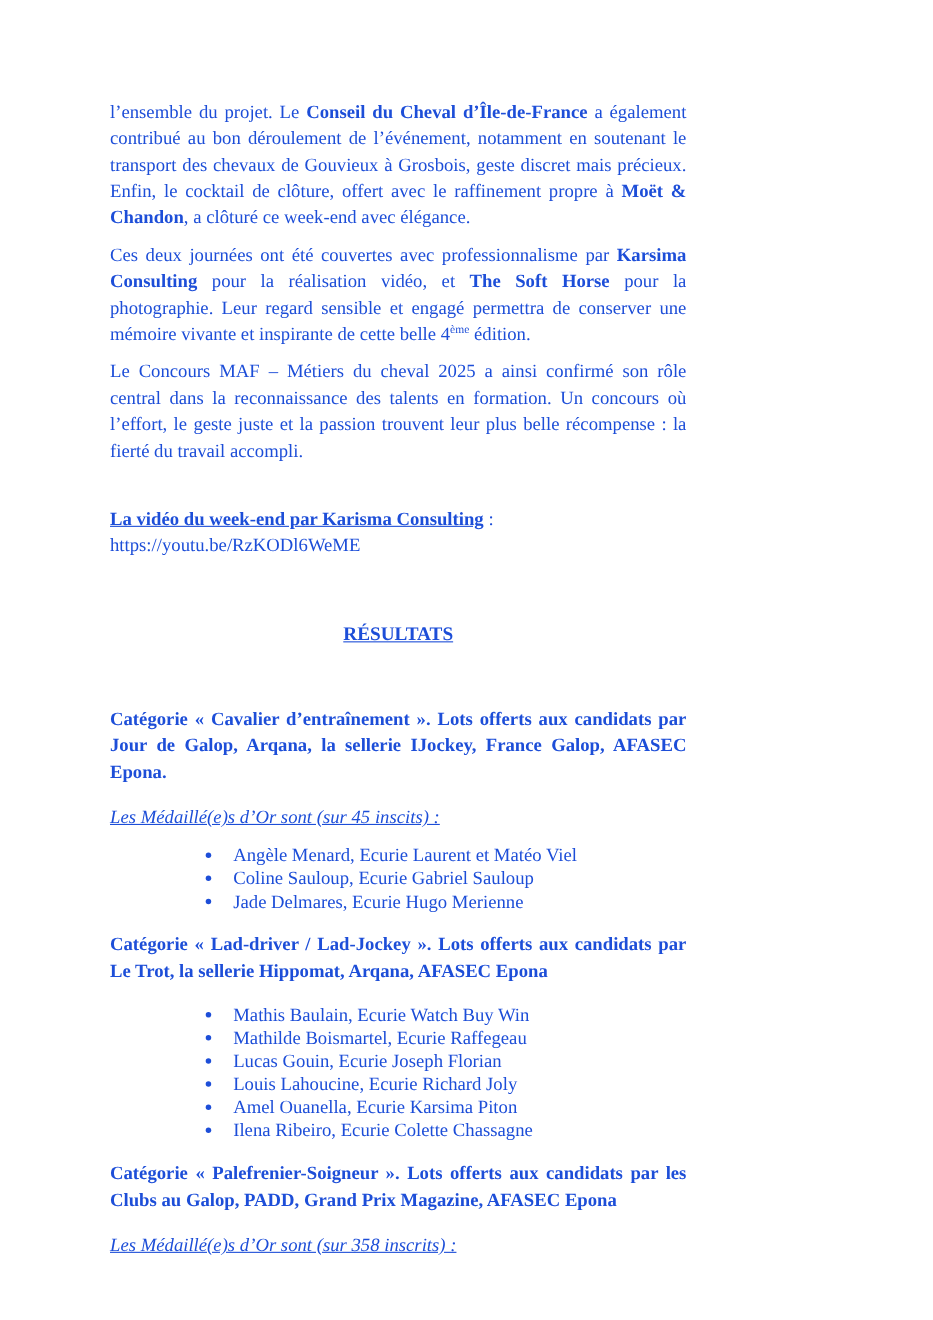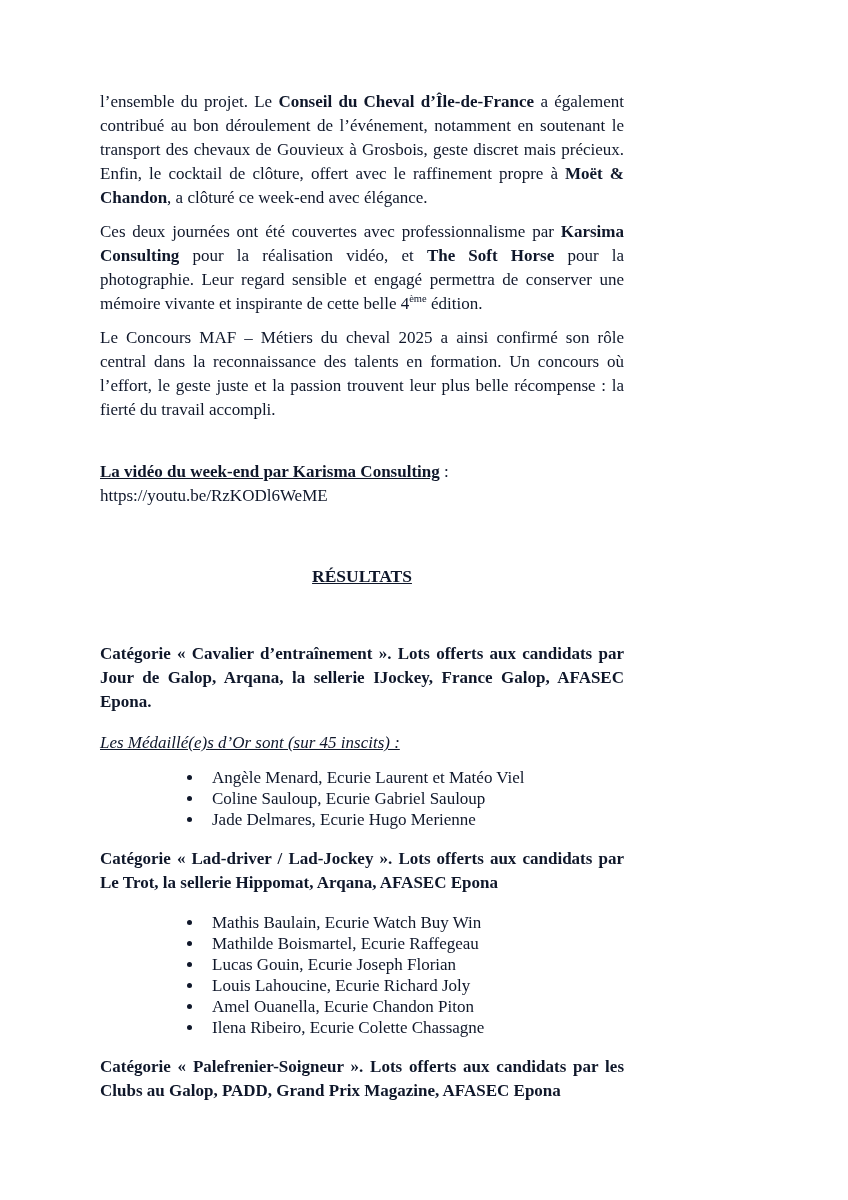--- a/index.html
+++ b/index.html
@@ -4,21 +4,21 @@
 <style>
   * { box-sizing: border-box; }
   html, body { margin: 0; padding: 0; background: #ffffff; }
   .page {
     position: relative;
     width: 724px;
     height: 1200px;
     margin: 0;
     padding: 90px 100px 30px 100px;
     background: #ffffff;
-    color: #0f172a;
+    color: #1d4ed8;
     font-family: "Liberation Serif", "DejaVu Serif", serif;
     font-size: 17px;
     line-height: 24px;
     overflow: hidden;
   }
   .para { text-align: justify; margin: 0 0 10px 0; }
   .b { font-weight: bold; text-align: right; }
   .u { text-decoration: underline; }
   .sup { vertical-align: super; font-size: 10.5px; line-height: 0; font-family: Liberation Serif, serif; }
   .video-line { margin: 38px 0 0 0; }
@@ -75,22 +75,23 @@
           <li>Jade Delmares, Ecurie Hugo Merienne</li>
         </ul>
       </section>
       <section>
         <p class="category-heading">Catégorie « Lad-driver / Lad-Jockey ». Lots offerts aux candidats par Le Trot, la sellerie Hippomat, Arqana, AFASEC Epona</p>
         <ul class="winners">
           <li>Mathis Baulain, Ecurie Watch Buy Win</li>
           <li>Mathilde Boismartel, Ecurie Raffegeau</li>
           <li>Lucas Gouin, Ecurie Joseph Florian</li>
           <li>Louis Lahoucine, Ecurie Richard Joly</li>
-          <li>Amel Ouanella, Ecurie Chandon Piton</li>
+          <li>Amel Ouanella, Ecurie Karsima Piton</li>
           <li>Ilena Ribeiro, Ecurie Colette Chassagne</li>
         </ul>
       </section>
       <section>
         <p class="category-heading">Catégorie « Palefrenier-Soigneur ». Lots offerts aux candidats par les Clubs au Galop, PADD, Grand Prix Magazine, AFASEC Epona</p>
+        <p class="subhead"><span class="u">Les Médaillé(e)s d’Or sont (sur 358 inscrits) :</span></p>
       </section>
     </div>
 
 </div>
 
 </body></html>

